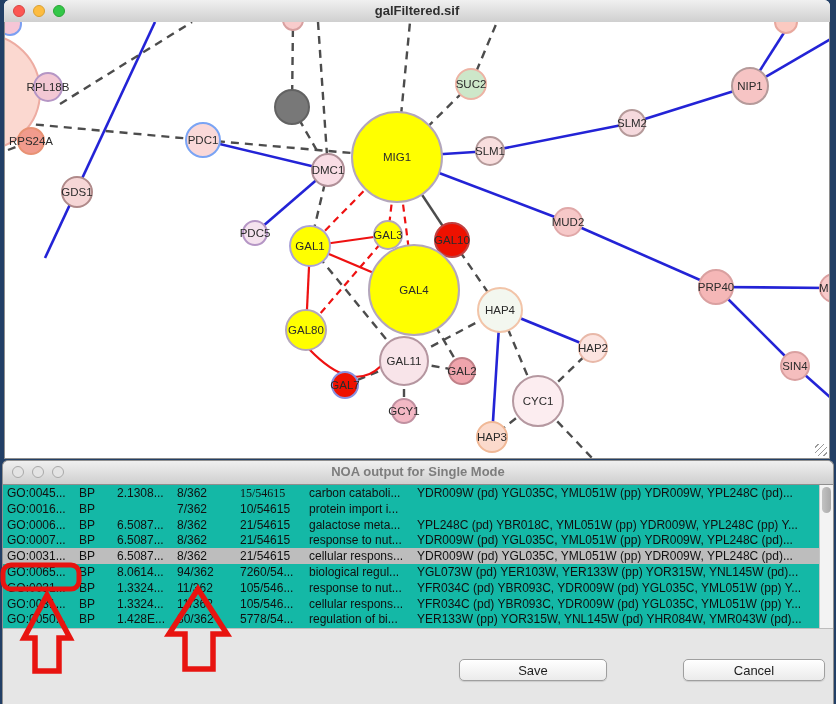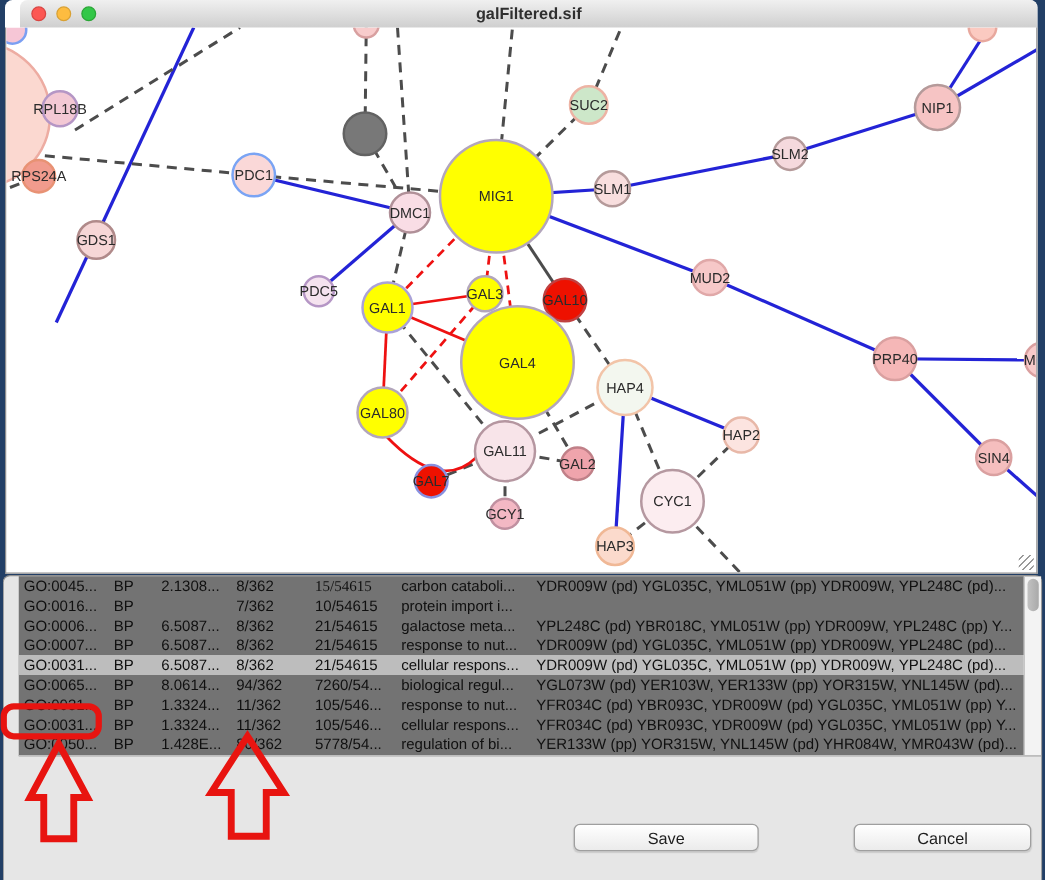--- a/index.html
+++ b/index.html
@@ -2,21 +2,21 @@
 <html><head>
 <meta charset="utf-8">
 <style>
   html,body{margin:0;padding:0;}
   body{
     width:836px;height:704px;overflow:hidden;position:relative;
     background:#223f66;
     font-family:"Liberation Sans","DejaVu Sans",sans-serif;
     -webkit-font-smoothing:antialiased;
   }
-  .window{position:absolute;box-sizing:border-box;padding-left:12px;}
+  .window{position:absolute;box-sizing:border-box;}
   .titlebar{
     position:relative;height:22px;
     background:linear-gradient(#f0f0f0,#cfcfcf);
     border-bottom:1px solid #8e8e8e;
     border-radius:6px 6px 0 0;
   }
   .titlebar .title{
     position:absolute;left:0;right:0;top:0;height:22px;line-height:22px;
     text-align:center;font-size:13px;font-weight:700;color:#2f2f2f;
   }
@@ -44,21 +44,21 @@
     display:flex;height:17px;
     background:linear-gradient(#fdfdfd,#e6e6e6);
     border-top:1px solid #9a9a9a;border-bottom:1px solid #9a9a9a;
     font-size:11px;color:#1c1c1c;
   }
   .thead .hcell{
     box-sizing:border-box;border-right:1px solid #b7b7b7;
     text-align:center;line-height:16px;overflow:hidden;white-space:nowrap;
   }
   .thead .hcell:last-child{border-right:none;}
-  .tbody{position:relative;background:#737373;height:143px;overflow:hidden;border-bottom:1px solid #bdbdbd;}
+  .tbody{position:relative;background:#14b8a6;height:143px;overflow:hidden;border-bottom:1px solid #bdbdbd;}
   .trow{display:flex;height:15.8px;font-size:12px;color:#101010;}
   .trow.selected{background:#bdbdbd;}
   .tcell{box-sizing:border-box;padding:1px 0 0 4px;overflow:hidden;white-space:nowrap;line-height:14.5px;}
   #table-scrollbar{
     position:absolute;top:0;right:0;width:14px;height:143px;
     background:#f3f3f3;border-left:1px solid #c6c6c6;box-sizing:border-box;
   }
   #scroll-thumb{
     position:absolute;top:2px;left:2px;width:9px;height:26px;border-radius:5px;
     background:linear-gradient(90deg,#c2c2c2,#a9a9a9);
@@ -197,20 +197,28 @@
         <text x="462" y="375" text-anchor="middle" font-size="11.5" fill="#2b2b2b">GAL2</text>
         <text x="345" y="389" text-anchor="middle" font-size="11.5" fill="#2b2b2b">GAL7</text>
         <text x="404" y="415" text-anchor="middle" font-size="11.5" fill="#2b2b2b">GCY1</text>
         <text x="255" y="237" text-anchor="middle" font-size="11.5" fill="#2b2b2b">PDC5</text>
       </svg>
     <div id="resize-grip"></div>
   </div>
 </div>
 
 <div id="noa-window" class="window">
+  <div class="titlebar inactive">
+    <div class="lights">
+      <span class="light off"></span>
+      <span class="light off"></span>
+      <span class="light off"></span>
+    </div>
+    <div class="title">NOA output for Single Mode</div>
+  </div>
   <div class="tbody" id="noa-body">
     <div class="trow">
         <div class="tcell" style="flex: 0 0 72px;">GO:0045...</div>
         <div class="tcell" style="flex: 0 0 38px;">BP</div>
         <div class="tcell" style="flex: 0 0 60px;">2.1308...</div>
         <div class="tcell" style="flex: 0 0 63px;">8/362</div>
         <div class="tcell" style="flex: 0 0 69px; font-family: Liberation Serif, serif;">15/54615</div>
         <div class="tcell" style="flex: 0 0 108px;">carbon cataboli...</div>
         <div class="tcell" style="flex: 1 1 auto;">YDR009W (pd) YGL035C, YML051W (pp) YDR009W, YPL248C (pd)...</div>
       </div>

